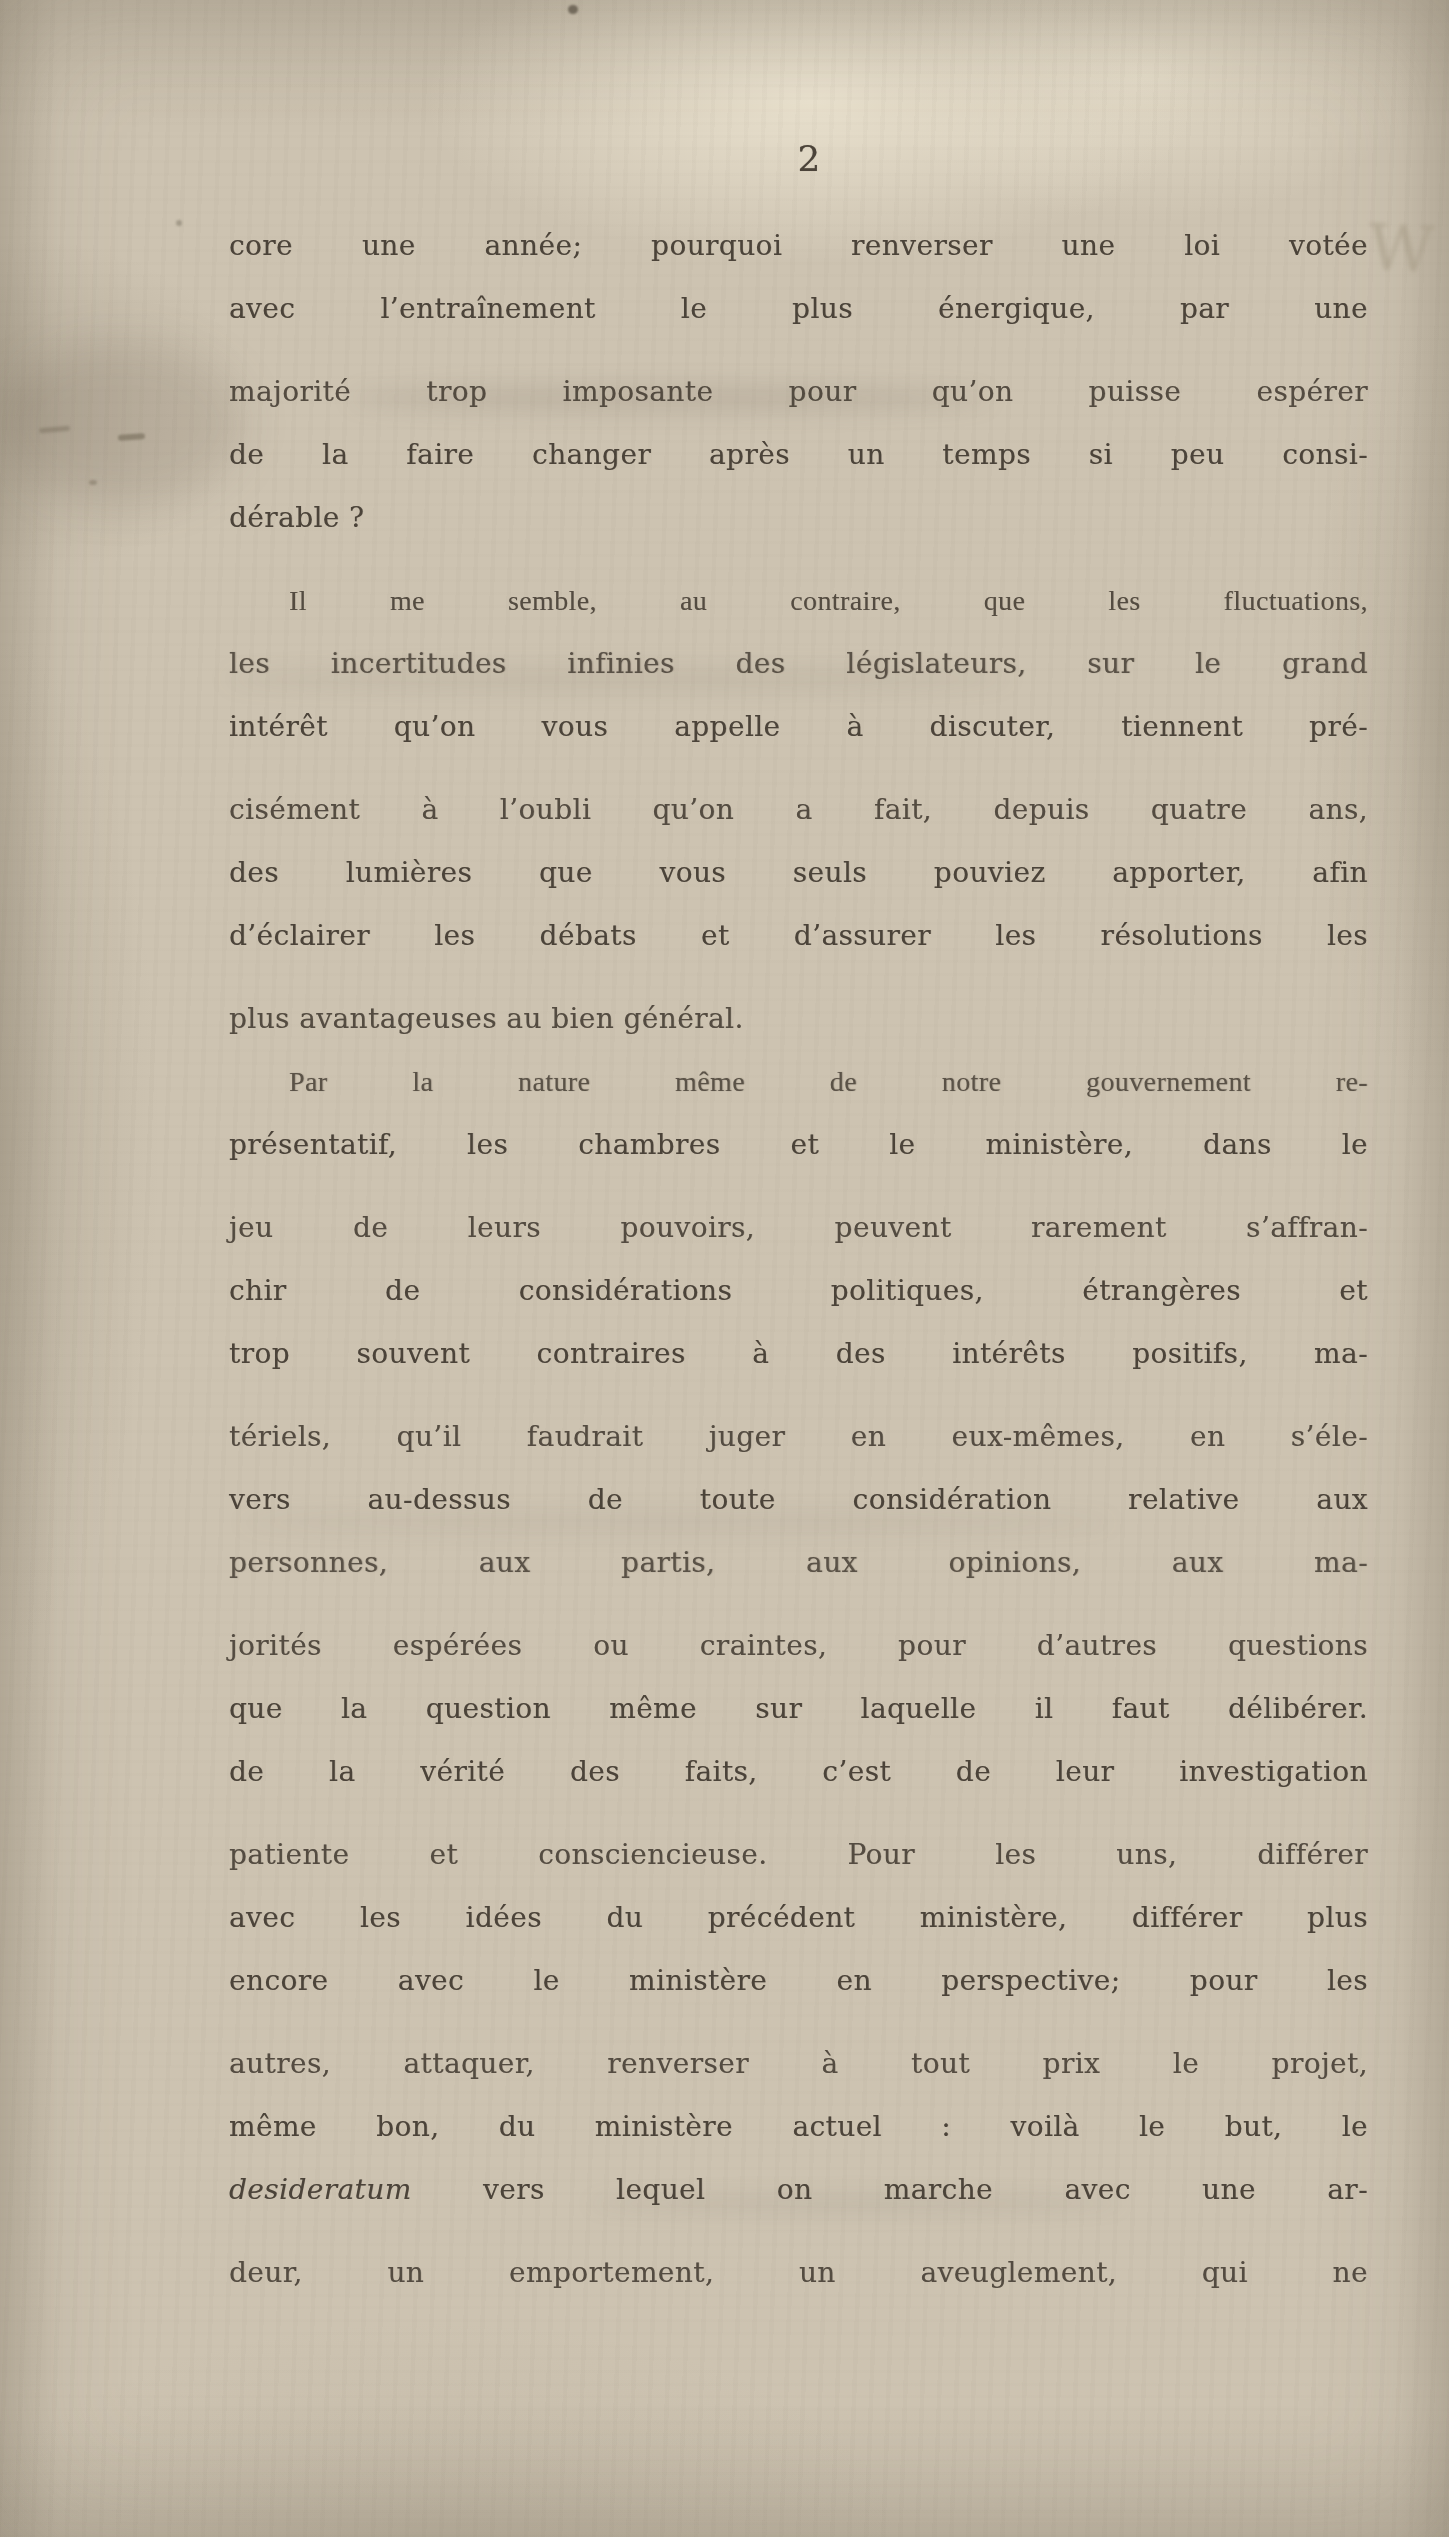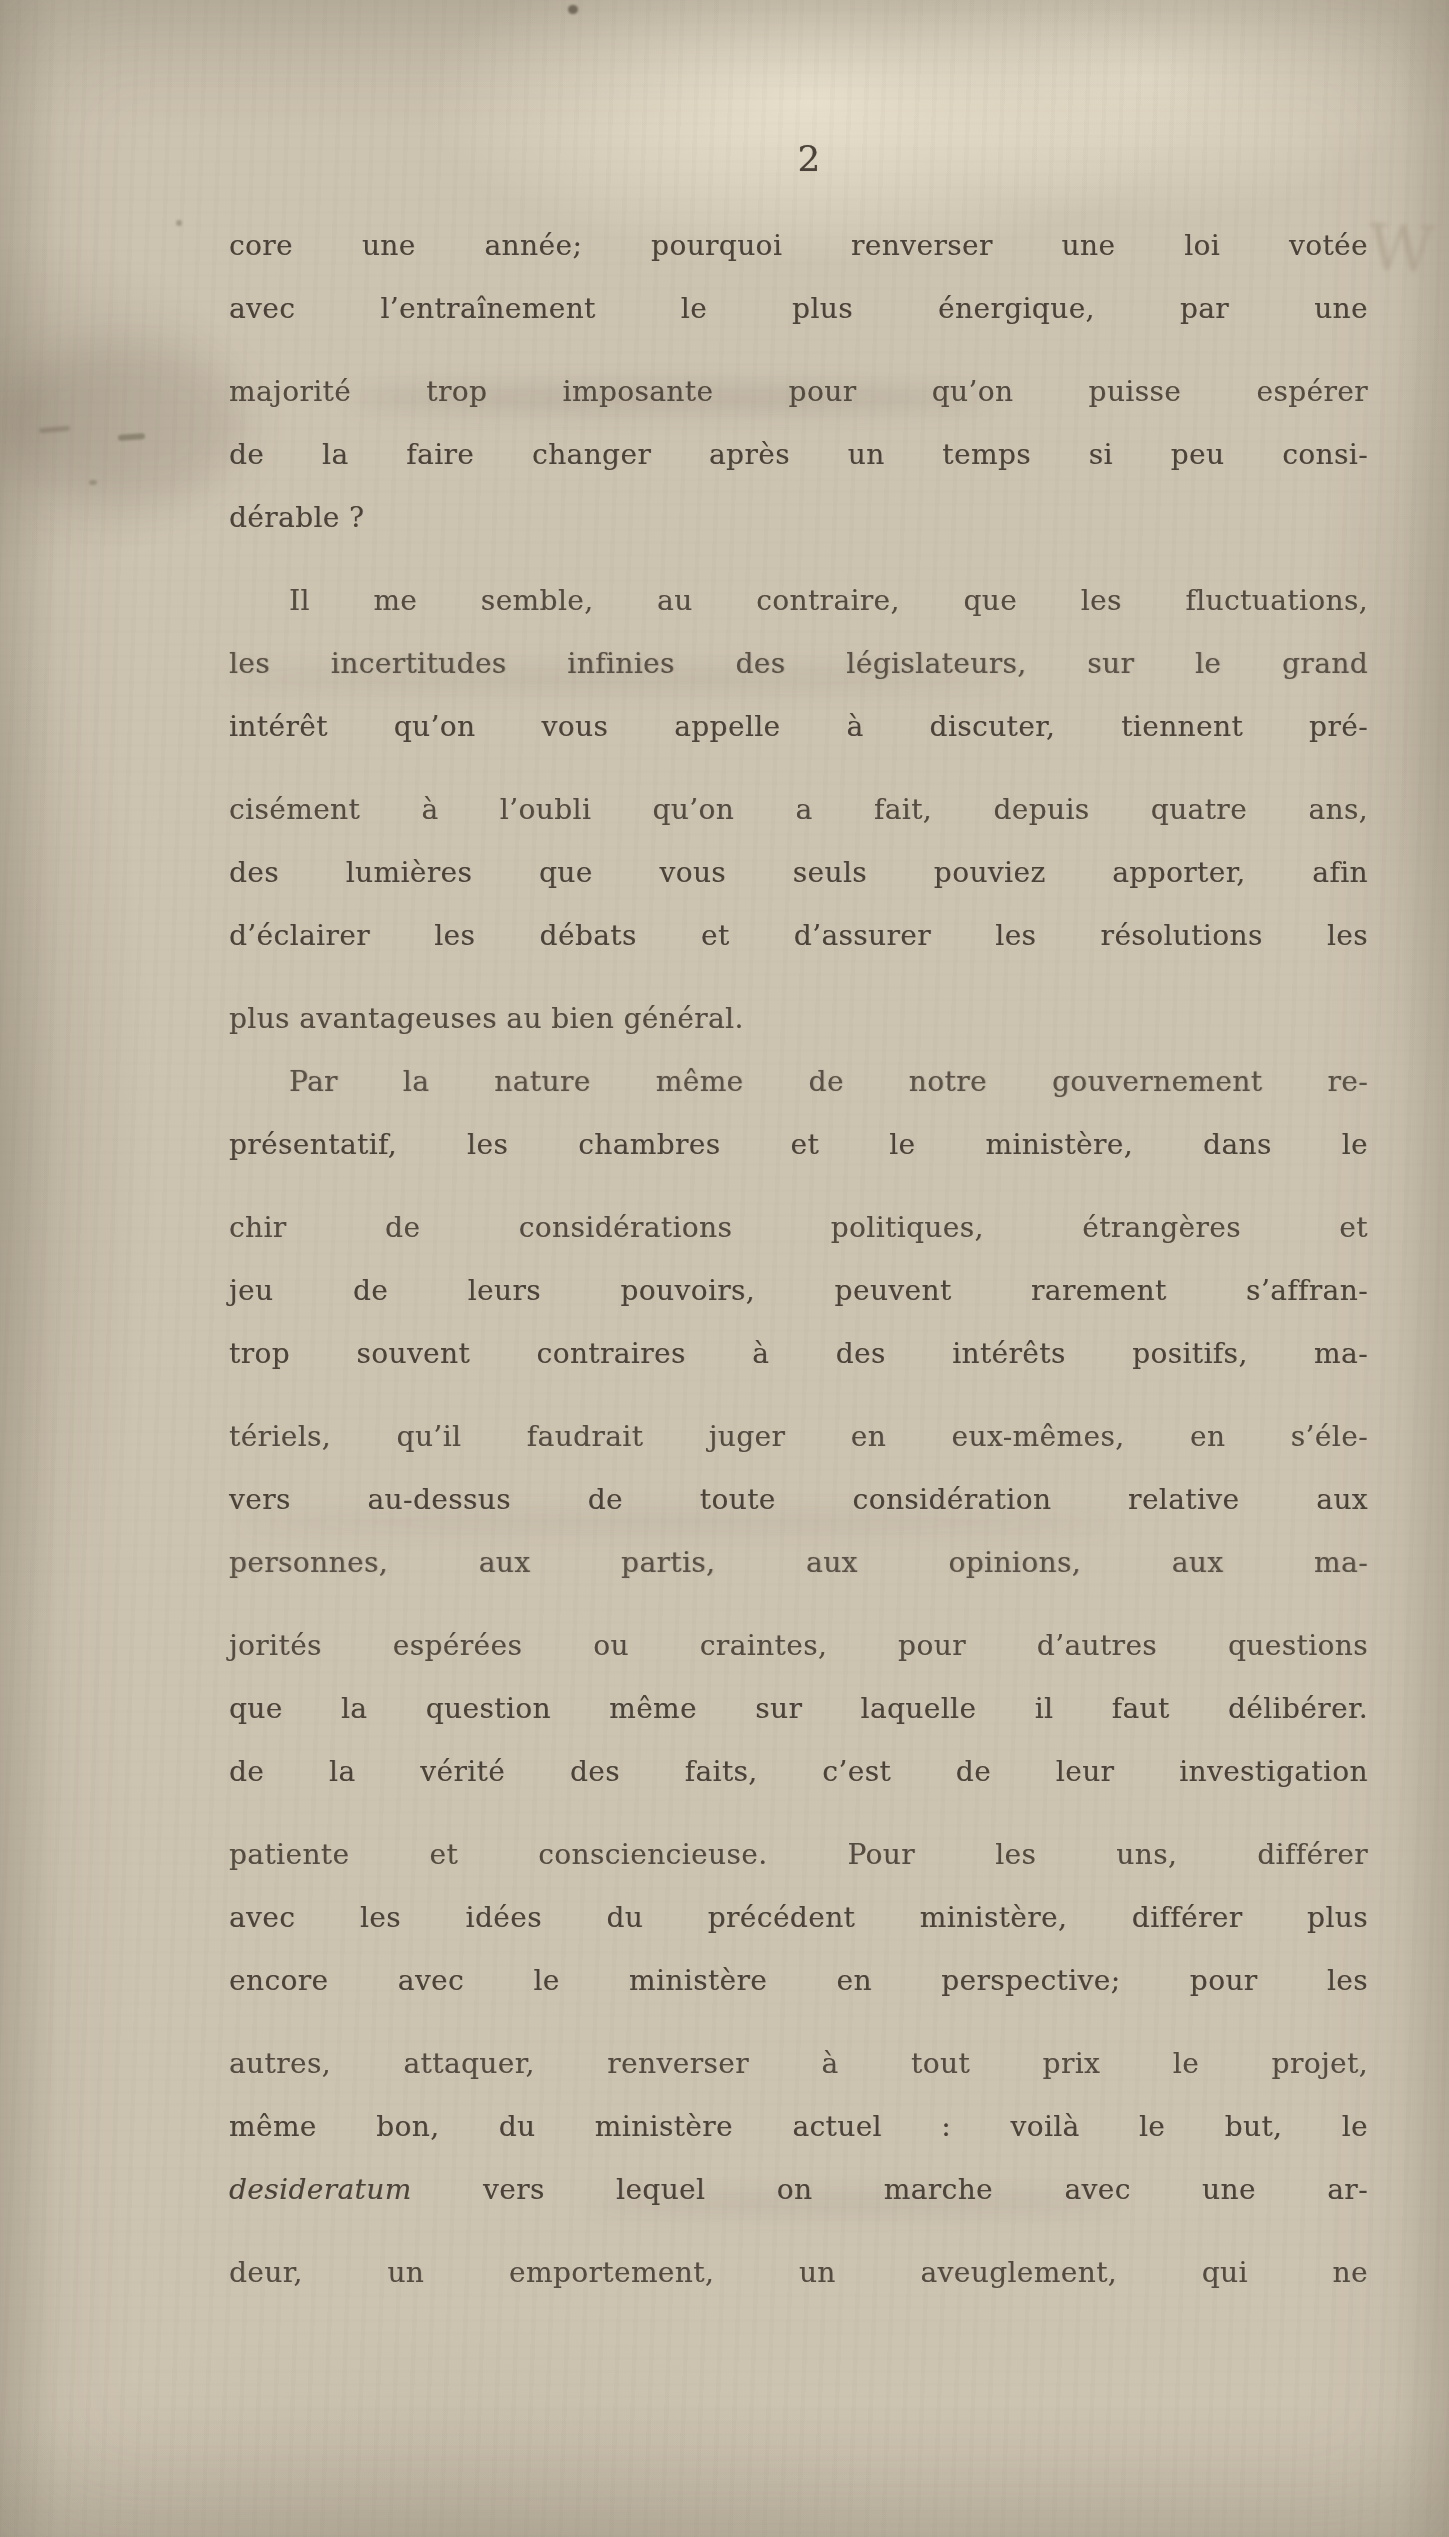--- a/index.html
+++ b/index.html
@@ -42,21 +42,21 @@
     position:absolute;left:229px;top:214px;width:1139px;
     font-size:28px;line-height:63px;letter-spacing:0.4px;
     color:var(--ink);
   }
   .line{
     text-align:justify;text-align-last:justify;
     min-height:63px;
     text-shadow:0.4px 0.4px 0.6px rgba(75,67,57,0.35);
   }
   .line.left{text-align:right;text-align-last:left;}
-  .line.indent{text-indent:60px;}
+  .line.indent{text-indent:60px;font-family:Liberation Serif, serif;}
   .line:nth-child(3n){opacity:0.93;margin-top:20px;}
   .line:nth-child(7),.line:nth-child(13),.line:nth-child(20){
     opacity:0.88;text-shadow:0.7px 0 1.1px rgba(75,67,57,0.45);
   }
   .line em{font-style:italic;}
   .deco{position:absolute;pointer-events:none;}
   .smudge-a{left:350px;top:385px;width:640px;height:27px;background:rgba(110,100,84,0.16);filter:blur(11px);border-radius:50%;}
   .smudge-b{left:223px;top:668px;width:789px;height:22px;background:rgba(110,100,84,0.11);filter:blur(11px);border-radius:50%;}
   .smudge-c{left:238px;top:1512px;width:878px;height:21px;background:rgba(110,100,84,0.08);filter:blur(10.4px);border-radius:50%;}
   .smudge-d{left:588px;top:2194px;width:536px;height:19.3px;background:rgba(110,100,84,0.10);filter:blur(9.7px);border-radius:50%;}
@@ -100,22 +100,22 @@
       <div class="line left">dérable ?</div>
       <div class="line indent">Il me semble, au contraire, que les fluctuations,</div>
       <div class="line">les incertitudes infinies des législateurs, sur le grand</div>
       <div class="line">intérêt qu’on vous appelle à discuter, tiennent pré-</div>
       <div class="line">cisément à l’oubli qu’on a fait, depuis quatre ans,</div>
       <div class="line">des lumières que vous seuls pouviez apporter, afin</div>
       <div class="line">d’éclairer les débats et d’assurer les résolutions les</div>
       <div class="line left">plus avantageuses au bien général.</div>
       <div class="line indent">Par la nature même de notre gouvernement re-</div>
       <div class="line">présentatif, les chambres et le ministère, dans le</div>
+      <div class="line">jeu de leurs pouvoirs, peuvent rarement s’affran-</div>
       <div class="line">chir de considérations politiques, étrangères et</div>
-      <div class="line">jeu de leurs pouvoirs, peuvent rarement s’affran-</div>
       <div class="line">trop souvent contraires à des intérêts positifs, ma-</div>
       <div class="line">tériels, qu’il faudrait juger en eux-mêmes, en s’éle-</div>
       <div class="line">vers au-dessus de toute considération relative aux</div>
       <div class="line">personnes, aux partis, aux opinions, aux ma-</div>
       <div class="line">jorités espérées ou craintes, pour d’autres questions</div>
       <div class="line">que la question même sur laquelle il faut délibérer.</div>
       <div class="line">de la vérité des faits, c’est de leur investigation</div>
       <div class="line">patiente et consciencieuse. Pour les uns, différer</div>
       <div class="line">avec les idées du précédent ministère, différer plus</div>
       <div class="line">encore avec le ministère en perspective; pour les</div>

